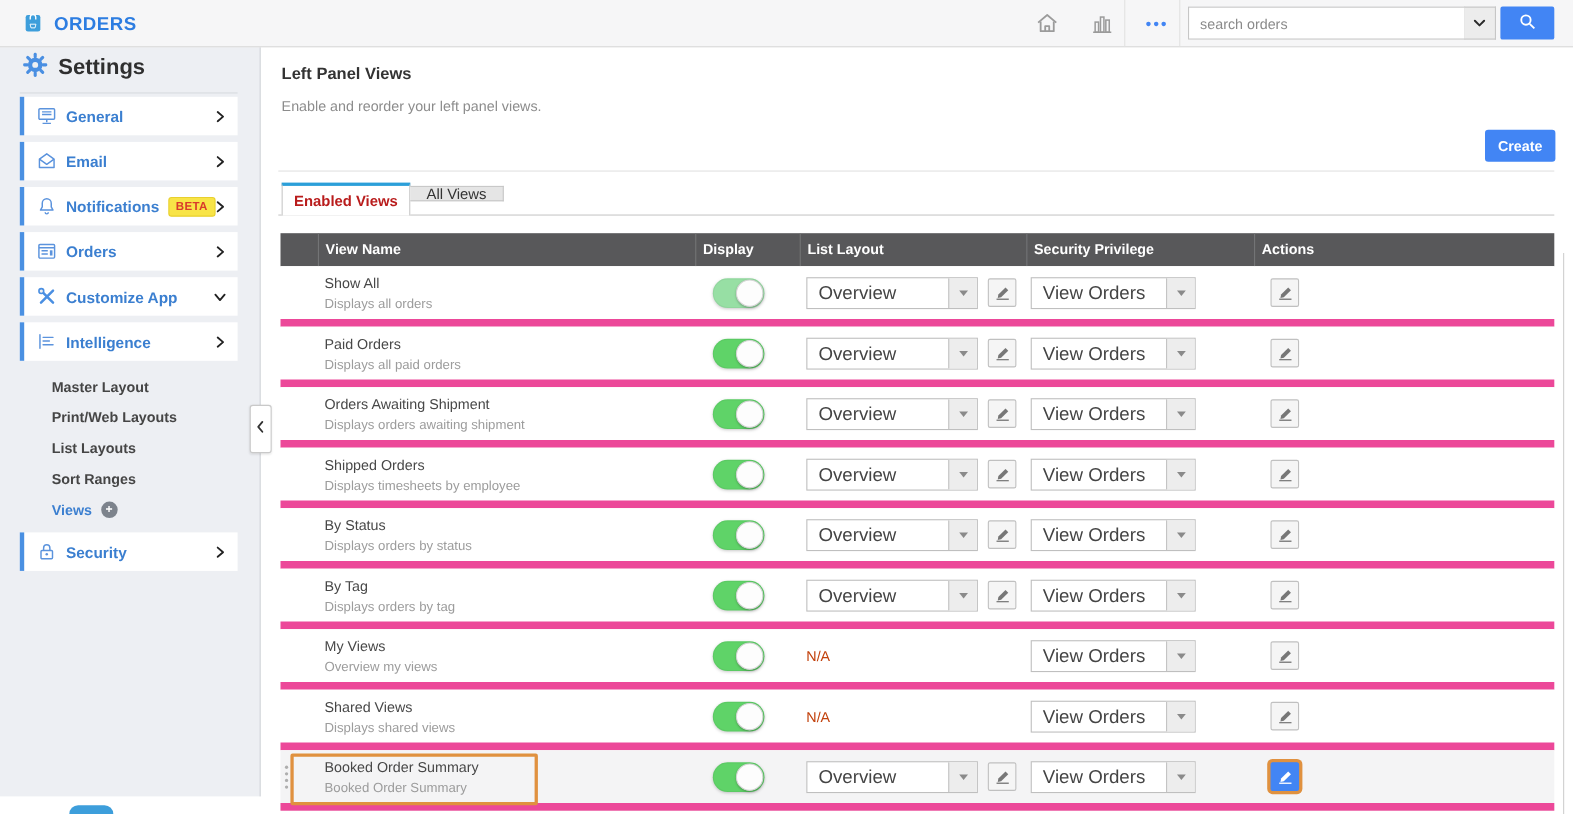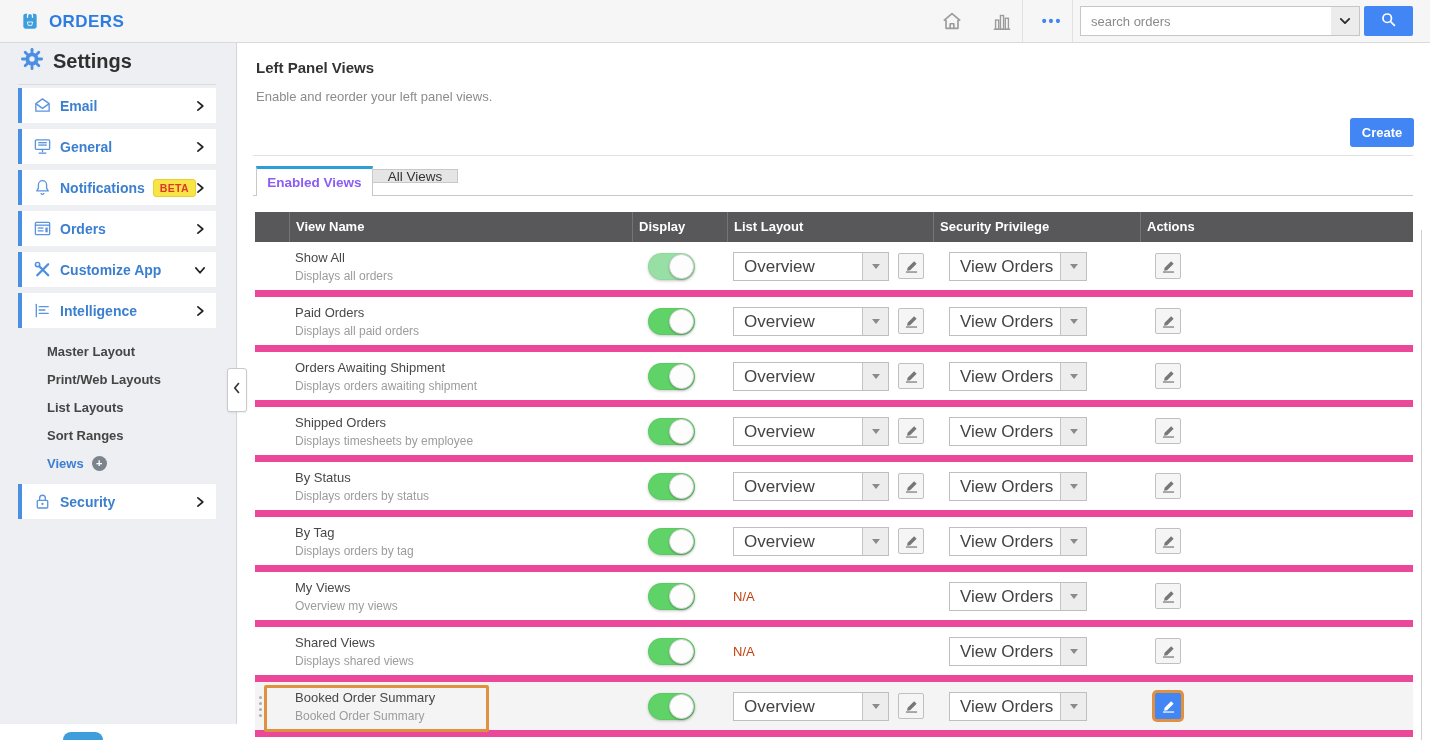--- a/index.html
+++ b/index.html
@@ -66,21 +66,21 @@
   .page-subtitle { position:absolute; left:18px; top:46px; font-size:13px; color:#8c8c8c; }
   .create-btn { position:absolute; left:1112px; top:75px; width:64px; height:29px;
                 background:var(--accent-blue,#4285f4); color:#fff; border:none; border-radius:3px;
                 font-size:13px; font-weight:bold; font-family:"Liberation Sans",sans-serif; cursor:pointer; }
   .head-divider { position:absolute; left:15px; top:112px; width:1160px; height:1px; background:#e1e1e1; }
   .tab-underline { position:absolute; left:15px; top:152px; width:1160px; height:1px; background:#c8c8c8; }
   .tabs { position:absolute; left:18px; top:123px; display:flex; z-index:2; }
   .tab { cursor:pointer; font-size:13.5px; color:#333; display:flex; align-items:center; justify-content:center; }
   .tab.active { width:117px; height:30px; background:#fff; border-left:1px solid #c8c8c8;
                 border-right:1px solid #c8c8c8; border-top:3px solid var(--tab-active-blue,#2b9fd9);
-                font-weight:bold; color:#8b5cf6; }
+                font-weight:bold; color:#b91c1c; }
   .tab.inactive { width:85px; height:14px; margin-top:3px; background:#e5e5e5;
                   border:1px solid #c8c8c8; border-left:none; }
 
   
   .views-table { position:absolute; left:17px; top:169px; width:1158px; }
   .thead { display:flex; height:30px; background:var(--table-header-gray,#58585a); }
   .th { color:#fff; font-size:13px; font-weight:bold; line-height:30px; padding-left:6px; }
   .th + .th { border-left:1px solid #737476; }
   .c0 { width:34px; } .c1 { width:343px; } .c2 { width:95px; }
   .c3 { width:206px; } .c4 { width:207px; } .c5 { width:273px; }
@@ -99,21 +99,21 @@
 
   .toggle { position:relative; margin-left:16px; width:47px; height:27px; border-radius:14px;
             background:var(--toggle-green,#5fd368); box-shadow:0 1px 3px rgba(0,0,0,.22), inset 0 0 0 1px rgba(0,0,0,.04);
             cursor:pointer; flex:none; }
   .toggle.light { background:var(--toggle-green-light,#97dfa4); }
   .knob { position:absolute; right:1px; top:1px; width:25px; height:25px; border-radius:50%;
           background:#fdfdfd; border:1px solid #d4d4d4; box-shadow:0 1px 2px rgba(0,0,0,.25); }
 
   .cell.c3 { padding-left:6px; gap:9px; }
   .dropdown { display:flex; height:29px; border:1px solid #bfbfbf; background:#fff; cursor:pointer; flex:none; }
-  .dd-layout { width:156px; } .dd-priv { width:138px; margin-left:16px; }
+  .dd-layout { width:156px; } .dd-priv { width:150px; margin-left:4px; }
   .dd-text { flex:1; font-size:17px; color:#444; line-height:27px; padding-left:10px; overflow:hidden; white-space:nowrap; }
   .dd-caret-box { width:26px; border-left:1px solid #c4c4c4; background:#ededed;
                   display:flex; align-items:center; justify-content:center; }
   .caret { width:0; height:0; border-left:4px solid transparent; border-right:4px solid transparent;
            border-top:5px solid #8a8a8a; }
   .edit-btn { width:26px; height:26px; border:1px solid #c0c0c0; border-radius:2px; background:#f5f5f5;
               color:#777; display:flex; align-items:center; justify-content:center; cursor:pointer; flex:none; }
   .na-text { font-size:13px; color:#c2410c; }
   .cell.c5 .edit-btn { margin-left:15px; }
   .trow.highlighted .cell.c5 .edit-btn { background:var(--accent-blue,#4285f4); border-color:var(--accent-blue,#4285f4);
@@ -192,43 +192,43 @@
           <circle cx="12" cy="12" r="2.7" fill="#edeff3"></circle>
         </svg>
       </span>
       <span class="settings-title">Settings</span>
     </div>
     <div class="side-divider"></div>
 
     <div class="menu">
       <div class="menu-item">
         <span class="mi-icon">
-          <svg width="19" height="19" viewBox="0 0 20 20" fill="none" stroke="#5b93dd" stroke-width="1.4" stroke-linejoin="round">
-            <path d="M3 8l7-5 7 5v8H3z"></path>
-              <path d="M3 8l7 5 7-5"></path>
-          </svg>
-        </span>
-        <span class="mi-label">Email</span>
-        <span class="mi-chev">
-          <svg width="14" height="14" viewBox="0 0 20 20" fill="none" stroke="#222" stroke-width="2.4" stroke-linecap="round" stroke-linejoin="round">
-              <polyline points="7,4 14,10 7,16"></polyline>
-            </svg>
-        </span>
-      </div>
-      <div class="menu-item">
-        <span class="mi-icon">
           <svg width="19" height="19" viewBox="0 0 20 20" fill="none" stroke="#5b93dd" stroke-width="1.4">
             <rect x="2.5" y="3" width="15" height="10" rx="1"></rect>
             <line x1="5.5" y1="6" x2="14.5" y2="6"></line>
               <line x1="5.5" y1="8.5" x2="14.5" y2="8.5"></line>
             <line x1="10" y1="13" x2="10" y2="16"></line>
               <line x1="6" y1="17" x2="14" y2="17"></line>
           </svg>
         </span>
         <span class="mi-label">General</span>
+        <span class="mi-chev">
+          <svg width="14" height="14" viewBox="0 0 20 20" fill="none" stroke="#222" stroke-width="2.4" stroke-linecap="round" stroke-linejoin="round">
+              <polyline points="7,4 14,10 7,16"></polyline>
+            </svg>
+        </span>
+      </div>
+      <div class="menu-item">
+        <span class="mi-icon">
+          <svg width="19" height="19" viewBox="0 0 20 20" fill="none" stroke="#5b93dd" stroke-width="1.4" stroke-linejoin="round">
+            <path d="M3 8l7-5 7 5v8H3z"></path>
+              <path d="M3 8l7 5 7-5"></path>
+          </svg>
+        </span>
+        <span class="mi-label">Email</span>
         <span class="mi-chev">
           <svg width="14" height="14" viewBox="0 0 20 20" fill="none" stroke="#222" stroke-width="2.4" stroke-linecap="round" stroke-linejoin="round">
               <polyline points="7,4 14,10 7,16"></polyline>
             </svg>
         </span>
       </div>
       <div class="menu-item">
         <span class="mi-icon">
           <svg width="19" height="19" viewBox="0 0 20 20" fill="none" stroke="#5b93dd" stroke-width="1.4" stroke-linejoin="round">
             <path d="M10 2.8a4.3 4.3 0 0 0-4.3 4.3v3.6L4 13.6h12l-1.7-2.9V7.1A4.3 4.3 0 0 0 10 2.8z"></path>

